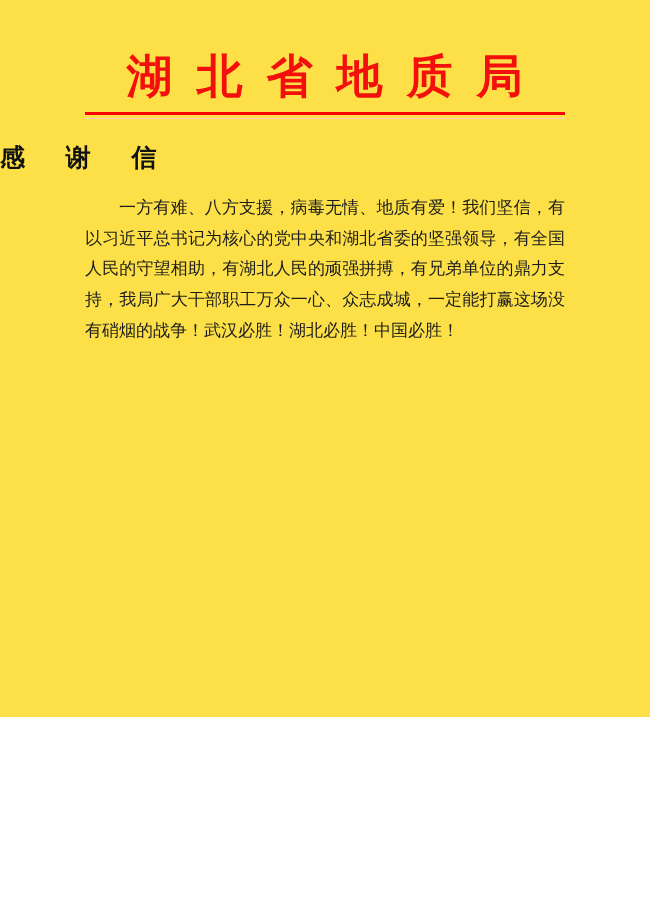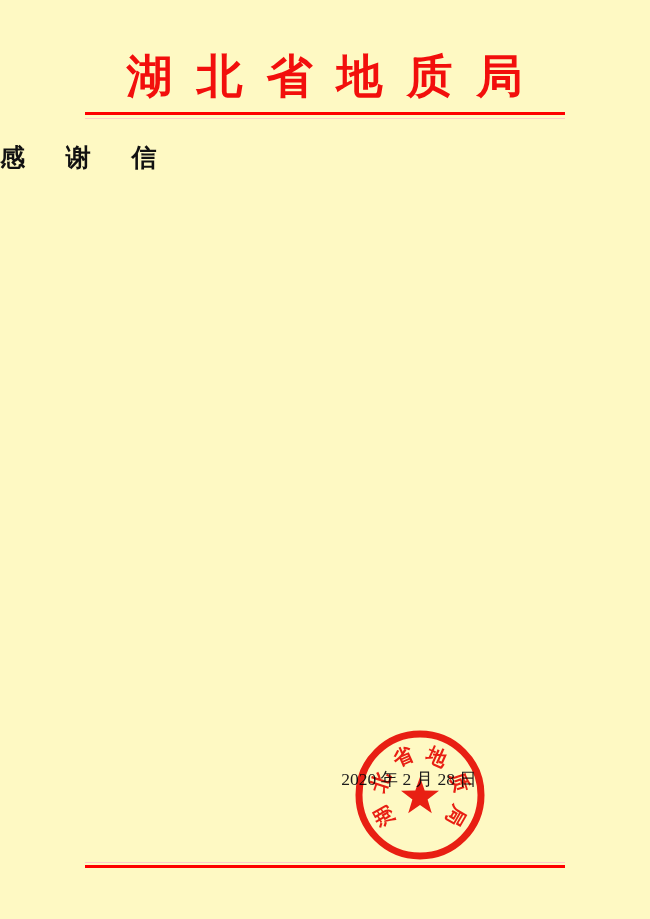--- a/index.html
+++ b/index.html
@@ -1,19 +1,19 @@
 <!DOCTYPE html>
 <html style="--lh-red: #f20f0c; --rule-red: #fe0000; --rule-pale: #ffc9c9; --body-text: #1c1c1c; --seal-red: #e8120b;"><head>
 <meta charset="utf-8">
 <style>
   html,body{margin:0;padding:0;background:#ffffff;}
   .page{
     position:relative;
-    width:650px;height:919px;
-    background:#fef9c3;
+    width:650px;height:717px;
+    background:#fde047;
     overflow:hidden;
     font-family:"Liberation Serif","DejaVu Serif",serif;
   }
   
   .letterhead{
     position:absolute;top:50px;left:0;width:650px;
     text-align:center;
     font-family:"DejaVu Sans","Liberation Sans",sans-serif;
     font-weight:bold;
     font-size:46px;line-height:52px;
@@ -81,20 +81,21 @@
 
 <div class="page">
 
   <div class="letterhead">湖 北 省 地 质 局</div>
 
   <div class="rule-top"></div>
 
   <div class="letter-title">感 谢 信</div>
 
   <div class="body">
+    <p class="para">一方有难、八方支援，病毒无情、地质有爱！我们坚信，有以习近平总书记为核心的党中央和湖北省委的坚强领导，有全国人民的守望相助，有湖北人民的顽强拼搏，有兄弟单位的鼎力支持，我局广大干部职工万众一心、众志成城，一定能打赢这场没有硝烟的战争！武汉必胜！湖北必胜！中国必胜！</p>
   </div>
 
   <div class="sign-block">
     <div>2020 年 2 月 28 日</div>
   </div>
 
   <svg class="seal" viewBox="0 0 136 136" xmlns="http://www.w3.org/2000/svg">
     <circle class="seal-ring" cx="68" cy="68" r="61"></circle>
     <polygon class="seal-star" points="70,52 74.7,65.5 89,65.8 77.6,74.5 81.8,88.2 70,80 58.2,88.2 62.4,74.5 51,65.8 65.3,65.5" transform="translate(-2,-2)"></polygon>
     <g class="seal-text">

